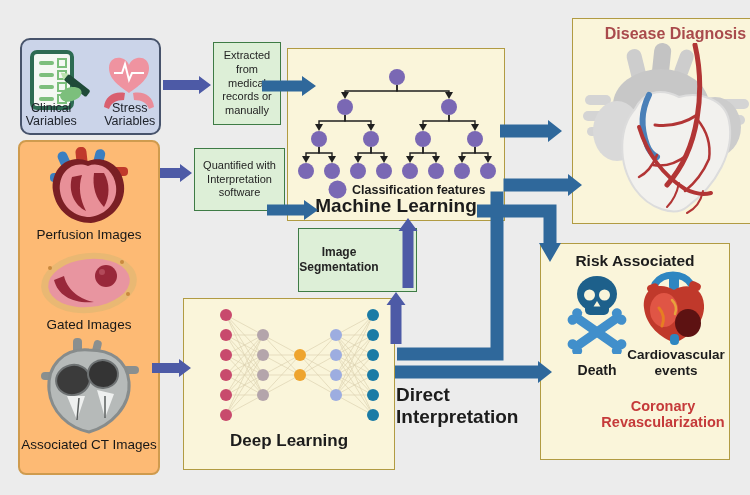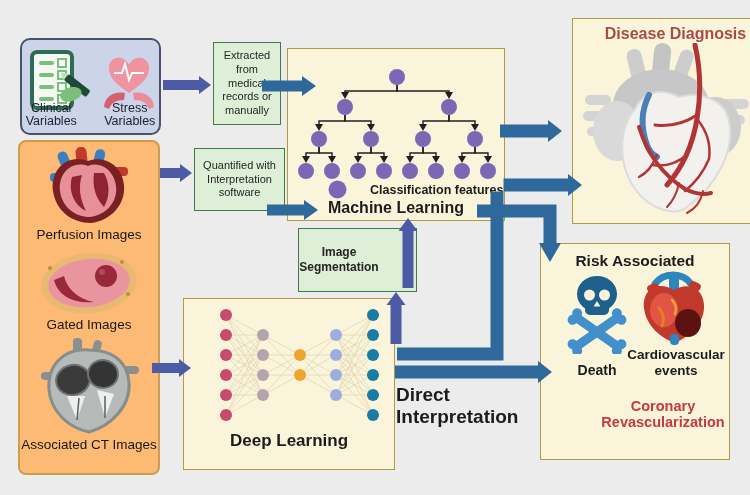--- a/index.html
+++ b/index.html
@@ -14,25 +14,25 @@
           display:flex;flex-direction:column;align-items:center;padding-top:5px;}
   .src-label{font-size:13.5px;color:#171717;text-align:center;line-height:1.1;}
   .ml{left:287px;top:48px;width:218px;height:173px;}
   .seg{left:298px;top:228px;width:119px;height:64px;font-weight:bold;font-size:12px;padding-right:37px;}
   .dl{left:183px;top:298px;width:212px;height:172px;}
   .diag{left:572px;top:18px;width:207px;height:206px;}
   .risk{left:540px;top:243px;width:190px;height:217px;}
   .extracted{left:213px;top:42px;width:68px;height:83px;padding:2px;}
   .quantified{left:194px;top:148px;width:91px;height:63px;padding:2px;}
   .title{position:absolute;width:100%;text-align:center;font-weight:bold;}
-  .ml-title{bottom:3px;font-size:16px;}
+  .ml-title{bottom:3px;font-size:19px;}
   .dl-title{top:132px;font-size:17px;text-align:center;}
   .diag-title{top:6px;font-size:16px;color:#a94a4c;}
   .risk-title{top:8px;font-size:15.5px;}
-  .legend{position:absolute;left:40px;top:131px;display:flex;align-items:center;gap:23px;justify-content:flex-end;}
+  .legend{position:absolute;left:40px;top:131px;display:flex;align-items:center;gap:5px;justify-content:flex-end;}
   .legend span{font-weight:bold;font-size:12.5px;}
   .clin-labels{position:absolute;bottom:4px;left:0;width:100%;display:flex;justify-content:space-around;gap:20px;}
   .clin-labels span{display:inline-block;width:62px;text-align:center;font-size:12.5px;line-height:1.1;color:#20242c;}
   .clin-icons{position:absolute;top:9px;left:0;width:100%;display:flex;justify-content:space-around;align-items:center;}
   .direct-label{position:absolute;left:396px;top:384px;width:158px;font-weight:bold;font-size:19px;}
   .death-label{position:absolute;left:12px;top:118px;width:88px;text-align:center;font-weight:bold;font-size:14px;}
   .cardio-label{position:absolute;left:84px;top:103px;width:102px;text-align:center;font-weight:bold;font-size:13.5px;line-height:1.15;}
   .coronary-label{position:absolute;top:154px;width:100%;text-align:center;font-weight:bold;font-size:14.5px;color:#c53a3a;padding-left:28px;}
   svg{display:block;}
   .overlay{position:absolute;left:0;top:0;pointer-events:none;}

